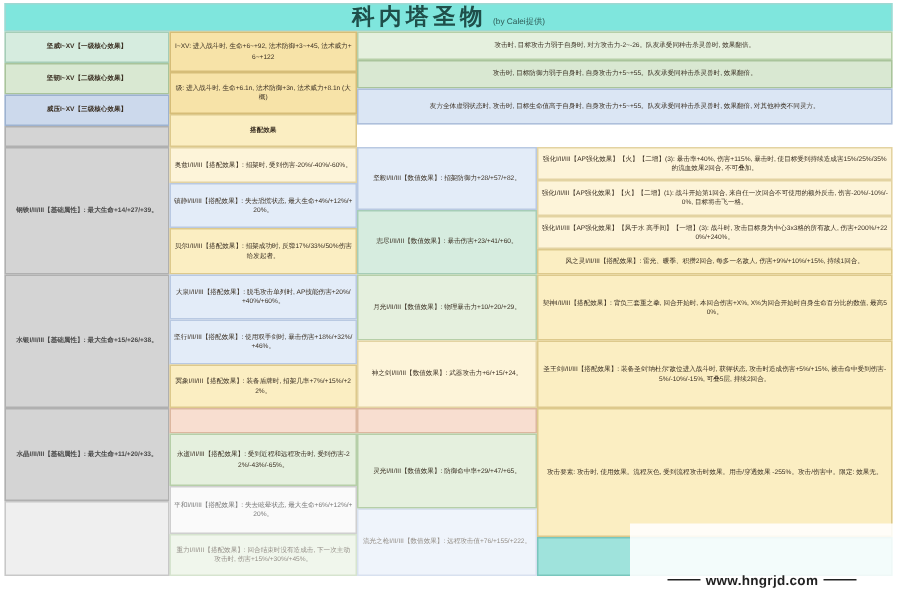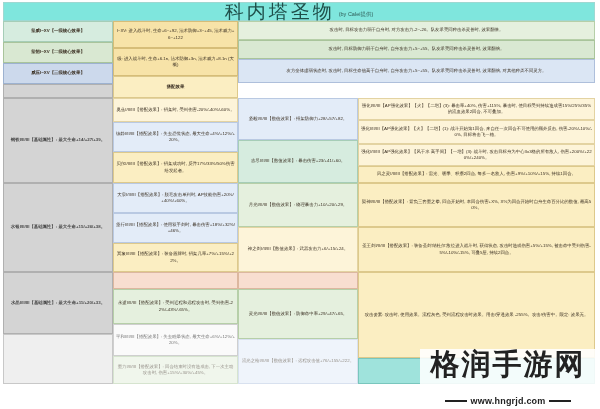--- a/index.html
+++ b/index.html
@@ -13,21 +13,21 @@
   }
   
   .titlebar{
     position:absolute;left:3px;top:2px;width:592px;height:19px;
     background:#7fe6dd;border:1px solid #9ed8d2;
     display:flex;align-items:center;justify-content:center;
     box-sizing:border-box;
   }
   .title-text{
     font-family:"DejaVu Serif","Liberation Serif",serif;
-    font-size:19px;color:#1f4f4a;letter-spacing:3px;font-weight:400;
+    font-size:15px;color:#1f4f4a;letter-spacing:3px;font-weight:700;
   }
   .title-sub{
     font-size:5.5px;color:#2e5c57;margin-left:4px;letter-spacing:0;
     position:relative;top:3px;
   }
   
   .grid{
     position:absolute;left:3px;top:21px;width:592px;height:363px;
   }
   .cell{
@@ -217,21 +217,20 @@
     <div class="cell c-cream" style="left:355px;top:251px;width:237px;height:86px;">
         <span class="inner">攻击要素: 攻击时, 使用效果。流程灰色, 受到流程攻击时效果。用击/穿透效果 -255%。攻击/伤害中。限定: 效果无。</span>
       </div>
     <div class="cell c-teal" style="left:355px;top:337px;width:237px;height:26px;">
         <span class="inner"></span>
       </div>
 
   </div>
 
   <div class="watermark">
-    <span class="wm-main">格润手游网</span>
     <span class="wm-sub">
       <span class="rule"></span>
       <span class="wm-url">www.hngrjd.com</span>
       <span class="rule"></span>
     </span>
   </div>
 
 </div>
 
 </body></html>

